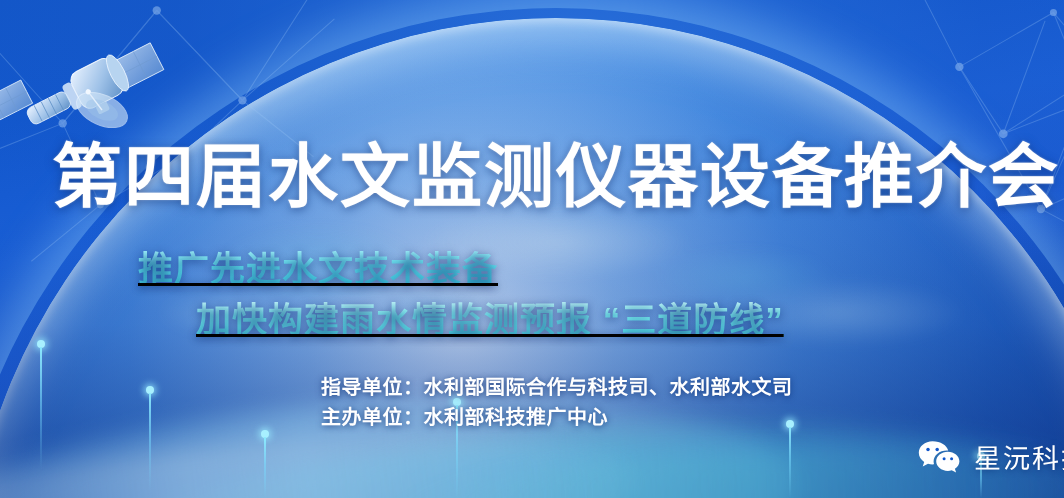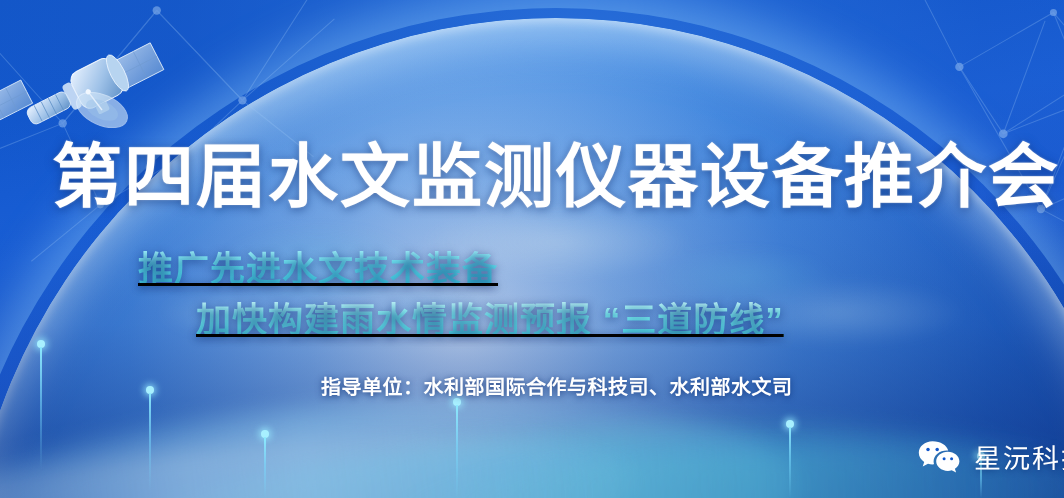--- a/index.html
+++ b/index.html
@@ -323,20 +323,21 @@
 
   <div class="title">第四届水文监测仪器设备推介会</div>
 
   <div class="subtitle">
     <span class="sub-line sub-line-1"><span class="sub-text">推广先进水文技术装备</span></span>
     <span class="sub-line sub-line-2"><span class="sub-text">加快构建雨水情监测预报 “三道防线”</span></span>
   </div>
 
   <div class="orgs">
     <span class="org-line">指导单位：水利部国际合作与科技司、水利部水文司</span>
+    <span class="org-line">主办单位：水利部科技推广中心</span>
   </div>
 
   <div class="wechat">
     <svg width="44" height="36" viewBox="0 0 44 36">
       <path d="M15.6 2.2C7.9 2.2 1.8 7.4 1.8 13.8c0 3.7 2.1 7 5.4 9.1l-1.5 4.6 5.3-2.7c1.4.4 2.9.6 4.6.6.5 0 1 0 1.5-.1-.3-.9-.5-1.9-.5-2.9 0-6 5.9-10.9 13.2-10.9.5 0 .9 0 1.4.1C30 6.3 23.5 2.2 15.6 2.2z" fill="#ffffff"></path>
       <circle cx="11" cy="10.4" r="1.75" fill="#1257cc"></circle>
       <circle cx="20.2" cy="10.4" r="1.75" fill="#1257cc"></circle>
       <path d="M42.4 22.3c0-5.3-5.2-9.6-11.6-9.6s-11.6 4.3-11.6 9.6 5.2 9.6 11.6 9.6c1.4 0 2.7-.2 3.9-.6l4.4 2.3-1.2-3.8c2.8-1.8 4.5-4.5 4.5-7.5z" fill="#ffffff"></path>
       <circle cx="27.1" cy="19.8" r="1.5" fill="#1257cc"></circle>
       <circle cx="34.6" cy="19.8" r="1.5" fill="#1257cc"></circle>

